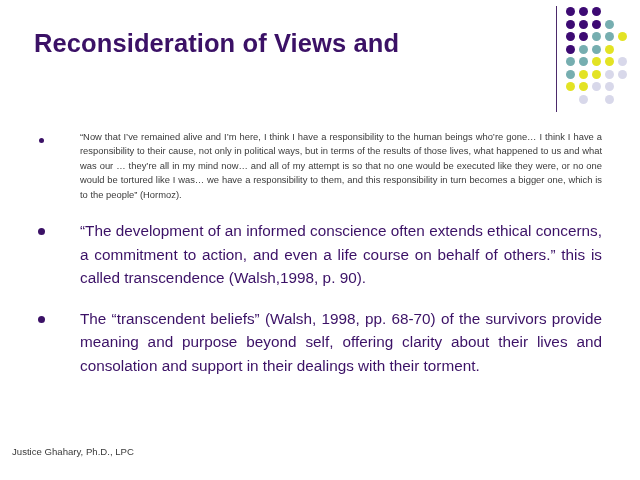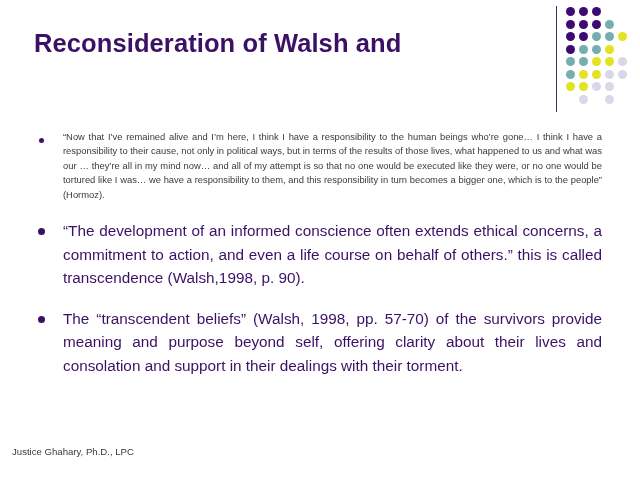--- a/index.html
+++ b/index.html
@@ -73,21 +73,21 @@
   
   .body-area {
     position: absolute;
     left: 0;
     top: 130px;
     width: 640px;
   }
   .bullet-row {
     position: relative;
     display: block;
-    padding-left: 63px;
+    padding-left: 80px;
     padding-right: 38px;
     box-sizing: border-box;
     width: 640px;
   }
   .bullet-marker {
     position: absolute;
     border-radius: 50%;
     background: #3b1166;
   }
 
@@ -132,21 +132,21 @@
     font-family: "Liberation Sans", sans-serif;
     white-space: nowrap;
   }
 </style>
 </head>
 <body>
 
 <div class="slide">
 
   <div class="title-block">
-    <div class="title-line">Reconsideration of Walsh and</div>
+    <div class="title-line">Reconsideration of Views and</div>
   </div>
 
   <div class="deco">
     <div class="deco-rule"></div>
     <div class="dot-grid" id="dot-grid">
         <span class="dot purple" style="left: 0px; top: 0px;"></span>
         <span class="dot purple" style="left: 13px; top: 0px;"></span>
         <span class="dot purple" style="left: 26px; top: 0px;"></span>
         <span class="dot purple" style="left: 0px; top: 12.5px;"></span>
         <span class="dot purple" style="left: 13px; top: 12.5px;"></span>
@@ -187,20 +187,20 @@
       <div class="bullet-text">“Now that I’ve remained alive and I’m here, I think I have a responsibility to the human beings who’re gone… I think I have a responsibility to their cause, not only in political ways, but in terms of the results of those lives, what happened to us and what was our … they’re all in my mind now… and all of my attempt is so that no one would be executed like they were, or no one would be tortured like I was… we have a responsibility to them, and this responsibility in turn becomes a bigger one, which is to the people” (Hormoz).</div>
     </div>
 
     <div class="bullet-row b-big">
       <span class="bullet-marker"></span>
       <div class="bullet-text">“The development of an informed conscience often extends ethical concerns, a commitment to action, and even a life course on behalf of others.” this is called transcendence (Walsh,1998, p. 90).</div>
     </div>
 
     <div class="bullet-row b-big">
       <span class="bullet-marker"></span>
-      <div class="bullet-text">The “transcendent beliefs” (Walsh, 1998, pp. 57-70) of the survivors provide meaning and purpose beyond self, offering clarity about their lives and consolation and support in their dealings with their torment.</div>
+      <div class="bullet-text">The “transcendent beliefs” (Walsh, 1998, pp. 68-70) of the survivors provide meaning and purpose beyond self, offering clarity about their lives and consolation and support in their dealings with their torment.</div>
     </div>
 
   </div>
 
   <div class="footer">Justice Ghahary,  Ph.D., LPC</div>
 
 </div>
 
 </body></html>

